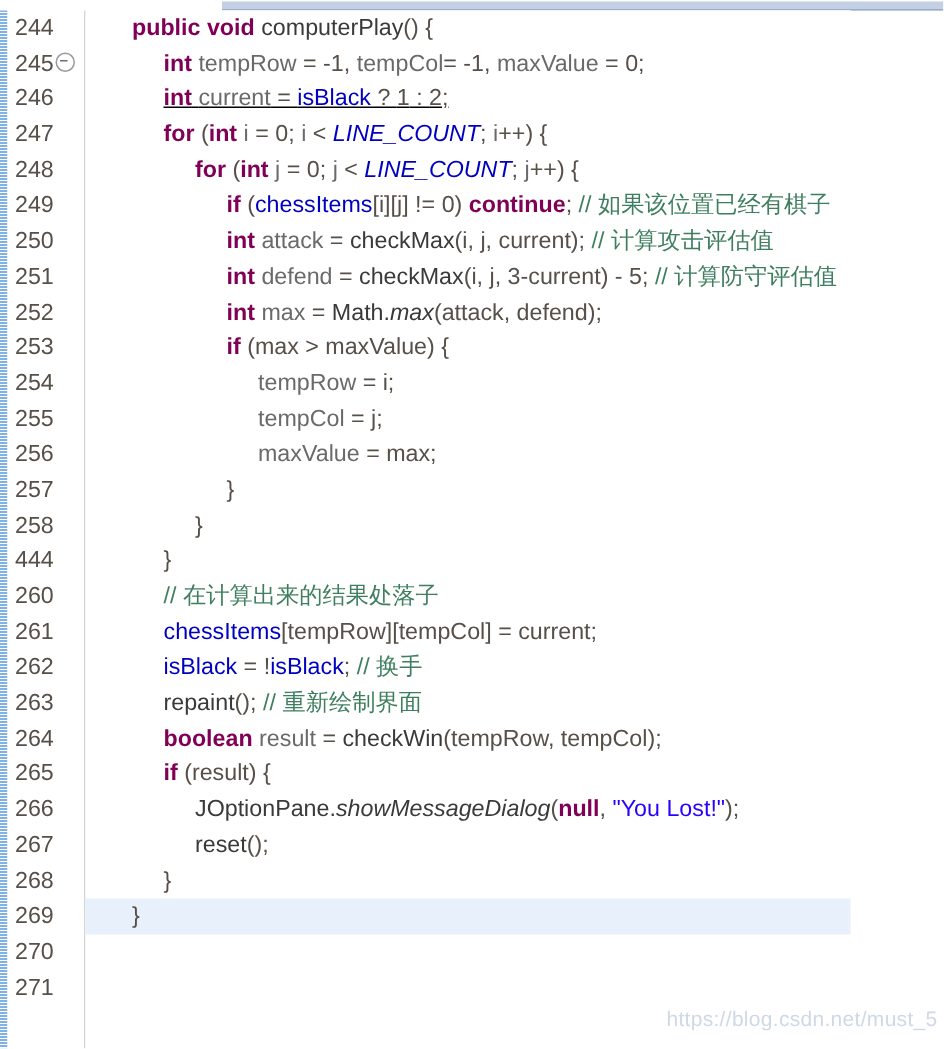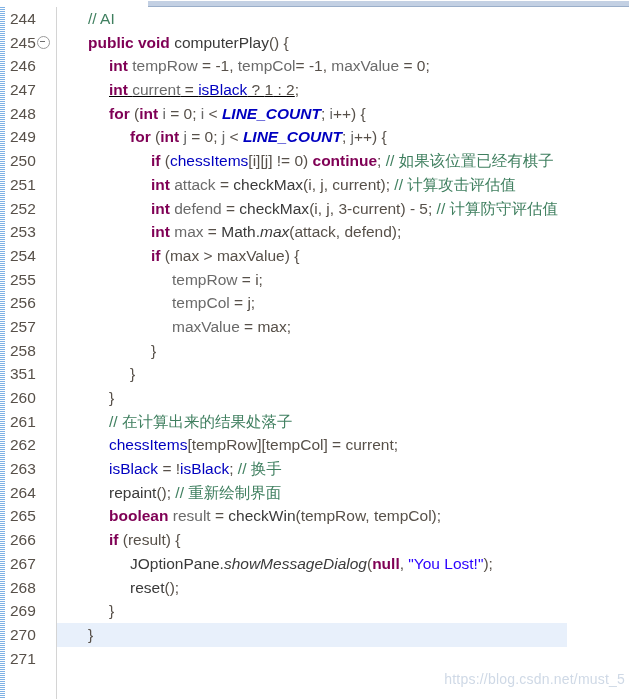--- a/index.html
+++ b/index.html
@@ -112,21 +112,21 @@
     font-family: "Liberation Sans", "DejaVu Sans", sans-serif;
   }
   .code-row.highlighted {
     background: #e8f0fb;
   }
   
   .kw      { color: #7f0055; font-weight: bold; }
   .plain   { color: #575049; }
   .ident   { color: #6a6a6a; }
   .field   { color: #0000c0; }
-  .sfield  { color: #0000c0; font-weight: bold; font-style: italic; }
+  .sfield  { color: #0000c0; font-weight: normal; font-style: italic; }
   .method  { color: #3a3a3a; }
   .smethod { color: #3a3a3a; font-style: italic; }
   .str     { color: #2a00ff; }
   .num     { color: #575049; }
   .cmt     { color: #3f7f5f; }
   
   #watermark {
     position: absolute;
     right: 4px;
     bottom: 12px;
@@ -160,37 +160,36 @@
         <div class="row gutter-row"><span class="num">249</span></div>
         <div class="row gutter-row"><span class="num">250</span></div>
         <div class="row gutter-row"><span class="num">251</span></div>
         <div class="row gutter-row"><span class="num">252</span></div>
         <div class="row gutter-row"><span class="num">253</span></div>
         <div class="row gutter-row"><span class="num">254</span></div>
         <div class="row gutter-row"><span class="num">255</span></div>
         <div class="row gutter-row"><span class="num">256</span></div>
         <div class="row gutter-row"><span class="num">257</span></div>
         <div class="row gutter-row"><span class="num">258</span></div>
-        <div class="row gutter-row"><span class="num">351</span></div>
+        <div class="row gutter-row"><span class="num">444</span></div>
         <div class="row gutter-row"><span class="num">260</span></div>
         <div class="row gutter-row"><span class="num">261</span></div>
         <div class="row gutter-row"><span class="num">262</span></div>
         <div class="row gutter-row"><span class="num">263</span></div>
         <div class="row gutter-row"><span class="num">264</span></div>
         <div class="row gutter-row"><span class="num">265</span></div>
         <div class="row gutter-row"><span class="num">266</span></div>
         <div class="row gutter-row"><span class="num">267</span></div>
         <div class="row gutter-row"><span class="num">268</span></div>
         <div class="row gutter-row"><span class="num">269</span></div>
         <div class="row gutter-row"><span class="num">270</span></div>
         <div class="row gutter-row"><span class="num">271</span></div>
       </div>
 
     <div id="code-lines">
-        <div class="row code-row"><span style="padding-left: 21px;"><span class="cmt">// AI</span></span></div>
         <div class="row code-row"><span style="padding-left: 21px;"><span class="kw">public</span><span class="plain"> </span><span class="kw">void</span><span class="plain"> </span><span class="method">computerPlay</span><span class="plain">() {</span></span></div>
         <div class="row code-row"><span style="padding-left: 42px;"><span class="kw">int</span><span class="plain"> </span><span class="ident">tempRow</span><span class="plain"> = </span><span class="num">-1</span><span class="plain">, </span><span class="ident">tempCol</span><span class="plain">= </span><span class="num">-1</span><span class="plain">, </span><span class="ident">maxValue</span><span class="plain"> = </span><span class="num">0</span><span class="plain">;</span></span></div>
         <div class="row code-row"><span style="padding-left: 42px; text-decoration: underline;"><span class="kw">int</span><span class="plain"> </span><span class="ident">current</span><span class="plain"> = </span><span class="field">isBlack</span><span class="plain"> ? </span><span class="num">1</span><span class="plain"> : </span><span class="num">2</span><span class="plain">;</span></span></div>
         <div class="row code-row"><span style="padding-left: 42px;"><span class="kw">for</span><span class="plain"> (</span><span class="kw">int</span><span class="plain"> </span><span class="ident">i</span><span class="plain"> = </span><span class="num">0</span><span class="plain">; </span><span class="ident">i</span><span class="plain"> &lt; </span><span class="sfield">LINE_COUNT</span><span class="plain">; </span><span class="ident">i</span><span class="plain">++) {</span></span></div>
         <div class="row code-row"><span style="padding-left: 63px;"><span class="kw">for</span><span class="plain"> (</span><span class="kw">int</span><span class="plain"> </span><span class="ident">j</span><span class="plain"> = </span><span class="num">0</span><span class="plain">; </span><span class="ident">j</span><span class="plain"> &lt; </span><span class="sfield">LINE_COUNT</span><span class="plain">; </span><span class="ident">j</span><span class="plain">++) {</span></span></div>
         <div class="row code-row"><span style="padding-left: 84px;"><span class="kw">if</span><span class="plain"> (</span><span class="field">chessItems</span><span class="plain">[i][j] != </span><span class="num">0</span><span class="plain">) </span><span class="kw">continue</span><span class="plain">;  </span><span class="cmt">// 如果该位置已经有棋子</span></span></div>
         <div class="row code-row"><span style="padding-left: 84px;"><span class="kw">int</span><span class="plain"> </span><span class="ident">attack</span><span class="plain"> = </span><span class="method">checkMax</span><span class="plain">(i, j, current);  </span><span class="cmt">// 计算攻击评估值</span></span></div>
         <div class="row code-row"><span style="padding-left: 84px;"><span class="kw">int</span><span class="plain"> </span><span class="ident">defend</span><span class="plain"> = </span><span class="method">checkMax</span><span class="plain">(i, j, 3-current) - </span><span class="num">5</span><span class="plain">;  </span><span class="cmt">// 计算防守评估值</span></span></div>
         <div class="row code-row"><span style="padding-left: 84px;"><span class="kw">int</span><span class="plain"> </span><span class="ident">max</span><span class="plain"> = </span><span class="method">Math.</span><span class="smethod">max</span><span class="plain">(attack, defend);</span></span></div>
         <div class="row code-row"><span style="padding-left: 84px;"><span class="kw">if</span><span class="plain"> (max &gt; maxValue) {</span></span></div>

